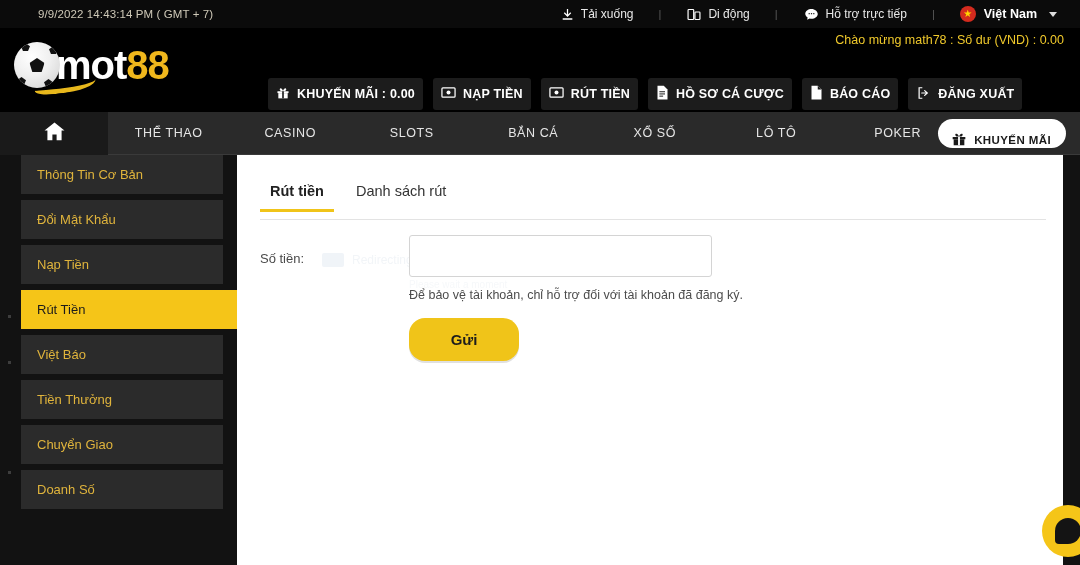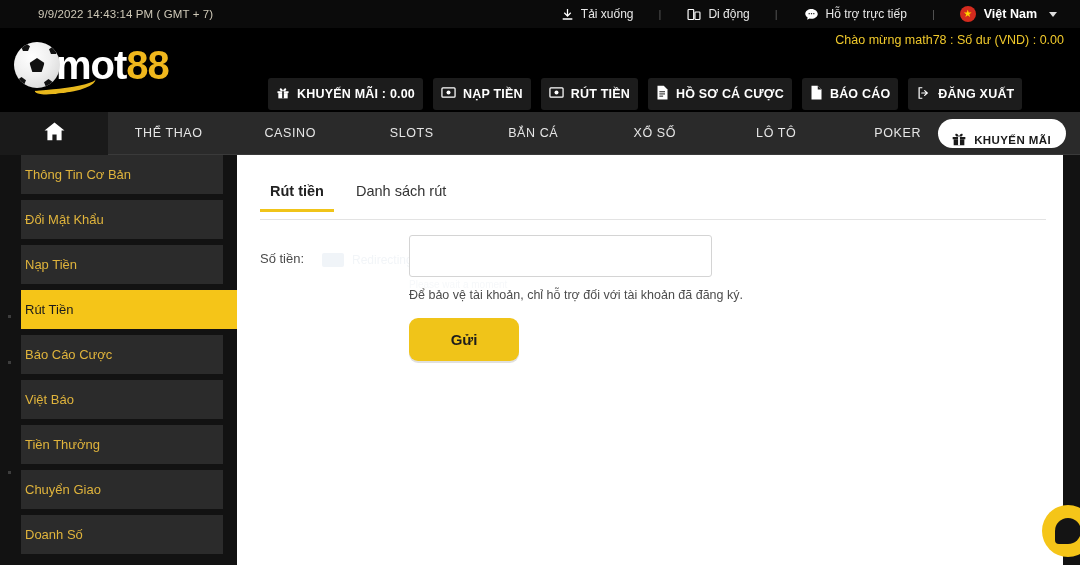--- a/index.html
+++ b/index.html
@@ -116,21 +116,21 @@
   }
 
   
   .sidebar {
     position: absolute; left: 0; top: 155px; width: 237px; height: 410px;
     background: #121212; overflow: hidden;
   }
   .side-item {
     position: relative; margin: 0 14px 6px 21px; height: 39px;
     background: #2b2b2b; color: #e0b43c; font-size: 13px;
-    display: flex; align-items: center; padding-left: 4px;
+    display: flex; align-items: center; padding-left: 16px;
     cursor: pointer; white-space: nowrap;
   }
   .side-item.active { background: #f5c518; color: #1b1b1b; margin-right: 0; width: calc(100% - 21px); }
   .side-item.active::after {
     content: ""; position: absolute; right: -15px; top: 0;
     width: 0; height: 0;
     border-top: 19.5px solid transparent; border-bottom: 19.5px solid transparent;
     border-left: 15px solid #f5c518;
   }
   .side-scroll {
@@ -179,21 +179,21 @@
     display: flex; align-items: center; gap: 8px; white-space: nowrap;
   }
   .ghost-box { width: 22px; height: 14px; background: #f0f4f8; border-radius: 2px; }
   .ghost-sub {
     position: absolute; left: 172px; top: 124px;
     font-size: 10px; color: #f6f8fa; white-space: nowrap;
   }
   .submit-btn {
     position: absolute; left: 172px; top: 163px;
     width: 110px; height: 43px; background: #f0c419;
-    border: none; border-radius: 9px; color: #1c1c1c;
+    border: none; border-radius: 16px; color: #1c1c1c;
     font-size: 15px; font-weight: bold; cursor: pointer;
     font-family: "Liberation Sans", sans-serif;
     box-shadow: 0 2px 0 rgba(0,0,0,.12);
   }
 
   
   .fab {
     position: absolute; right: -14px; bottom: 8px;
     width: 52px; height: 52px; border-radius: 50%;
     background: #f5c518; display: flex; align-items: center;
@@ -387,23 +387,20 @@
     <div class="side-item">
         <span>Đổi Mật Khẩu</span>
       </div>
     <div class="side-item">
         <span>Nạp Tiền</span>
       </div>
     <div class="side-item active">
         <span>Rút Tiền</span>
       </div>
     <div class="side-item">
-        <span>Báo Cáo Cược</span>
-      </div>
-    <div class="side-item">
         <span>Việt Báo</span>
       </div>
     <div class="side-item">
         <span>Tiền Thưởng</span>
       </div>
     <div class="side-item">
         <span>Chuyển Giao</span>
       </div>
     <div class="side-item">
         <span>Doanh Số</span>

